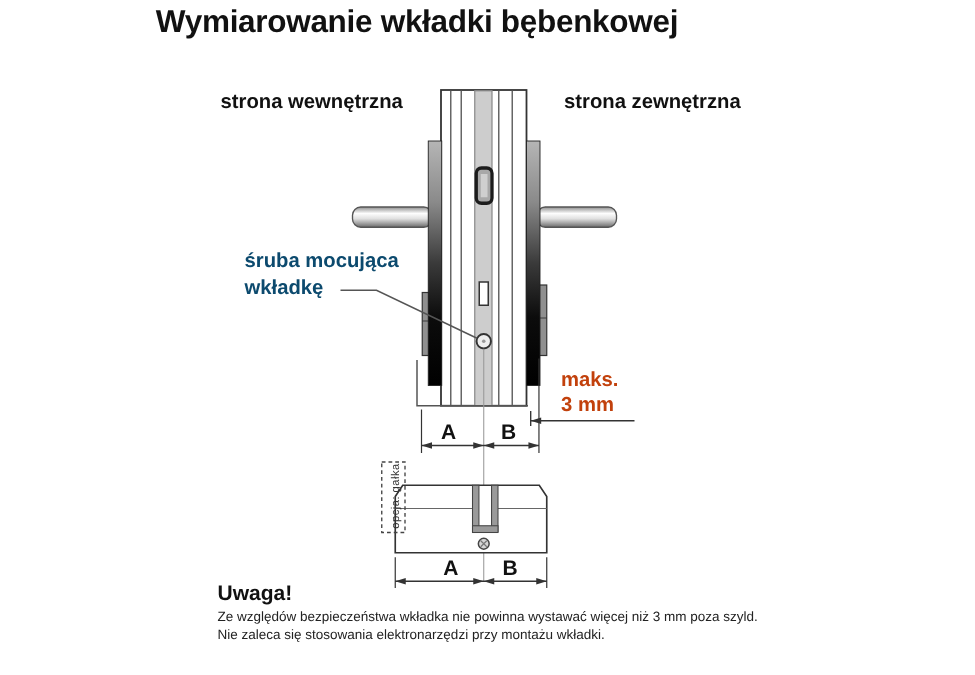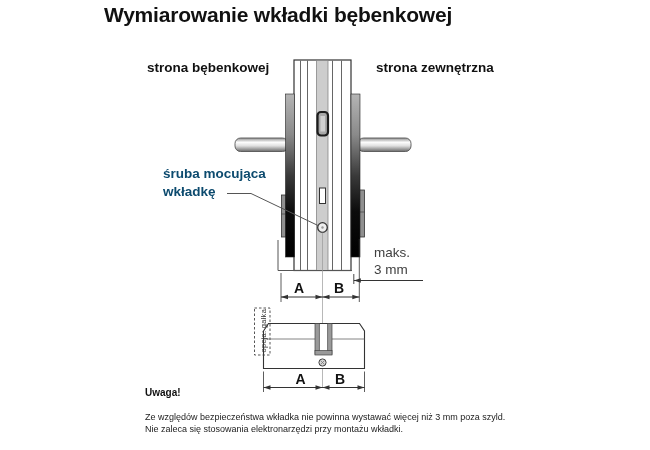--- a/index.html
+++ b/index.html
@@ -12,25 +12,25 @@
   .title{
     left:0;top:3px;width:556px;text-align:center;
     font-size:21px;font-weight:bold;letter-spacing:-0.2px;color:#111;
   }
   .side-label{font-size:13.5px;font-weight:bold;color:#111;white-space:nowrap;}
   .screw-label{
     left:163px;top:165px;width:112px;
     font-size:13.5px;font-weight:bold;line-height:17.5px;color:#0c4a6e;
   }
   .maks-label{
-    left:374px;top:245px;font-size:13.5px;font-weight:normal;
-    line-height:16.5px;color:#404040;white-space:pre-line;
+    left:374px;top:245px;font-size:13.5px;font-weight:bold;
+    line-height:16.5px;color:#c2410c;white-space:pre-line;
   }
   .note{left:145px;top:387px;width:480px;}
-  .note-heading{font-size:10px;font-weight:bold;margin-bottom:14px;color:#111;}
+  .note-heading{font-size:14px;font-weight:bold;margin-bottom:3px;color:#111;}
   .note-line{font-size:9px;line-height:11.6px;color:#222;}
   .dim-letter{
     font-family:"Liberation Sans",sans-serif;font-size:14px;font-weight:bold;fill:#111;
     text-anchor:middle;
   }
   .knob-text{
     font-family:"Liberation Sans",sans-serif;font-size:7.5px;fill:#333;letter-spacing:0.3px;
   }
 </style>
 </head>
@@ -138,21 +138,21 @@
         <polygon points="322.5,387.5 329.5,385.3 329.5,389.7"></polygon>
         <polygon points="364.5,387.5 357.5,385.3 357.5,389.7"></polygon>
       </g>
       <text x="300.5" y="383.5" class="dim-letter" stroke="none">A</text>
       <text x="340" y="383.5" class="dim-letter" stroke="none">B</text>
     </g>
   </svg>
 
   <div class="abs title">Wymiarowanie wkładki bębenkowej</div>
 
-  <div class="abs side-label" style="left:147px;top:60px;">strona bębenkowej</div>
+  <div class="abs side-label" style="left:147px;top:60px;">strona wewnętrzna</div>
   <div class="abs side-label" style="left:376px;top:60px;text-align:center;">strona zewnętrzna</div>
 
   <div class="abs screw-label">śruba mocująca wkładkę</div>
 
   <div class="abs maks-label">maks.
 3 mm</div>
 
   <div class="abs note">
     <div class="note-heading">Uwaga!</div>
     <div class="note-line">Ze względów bezpieczeństwa wkładka nie powinna wystawać więcej niż 3 mm poza szyld.</div>

